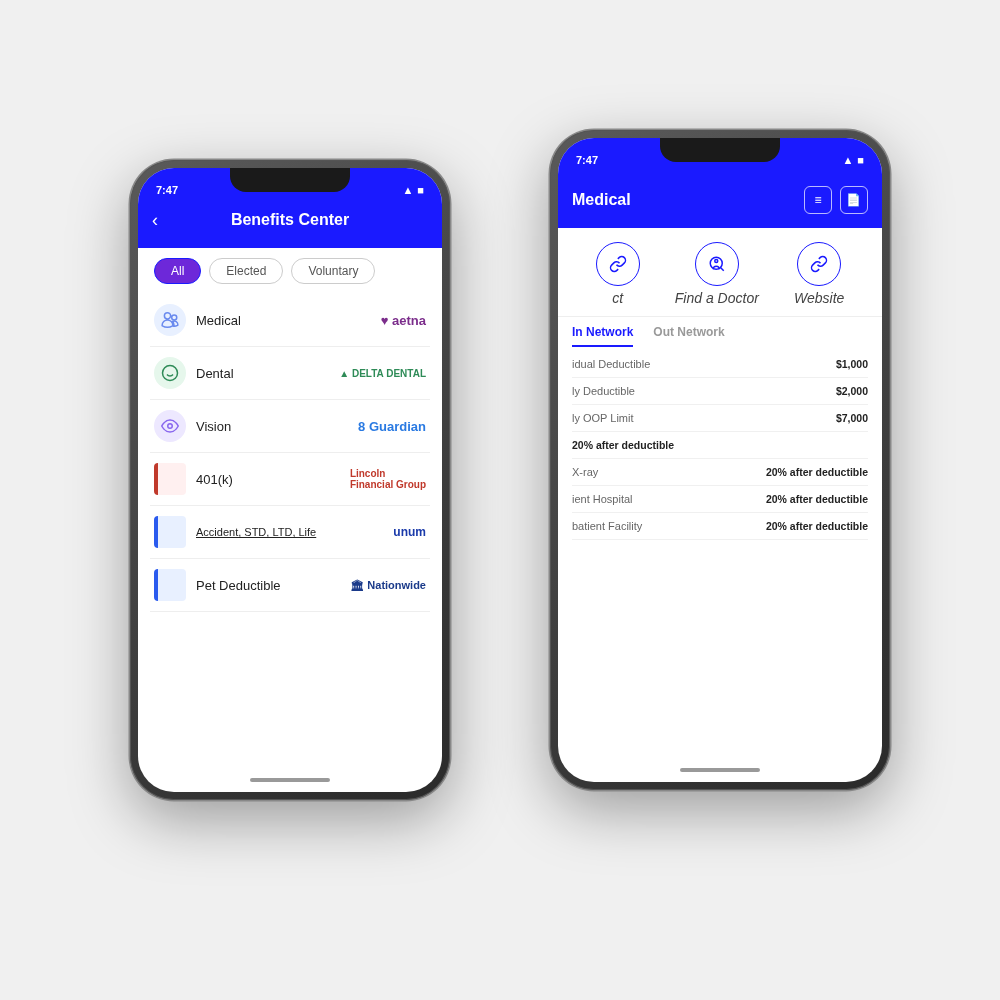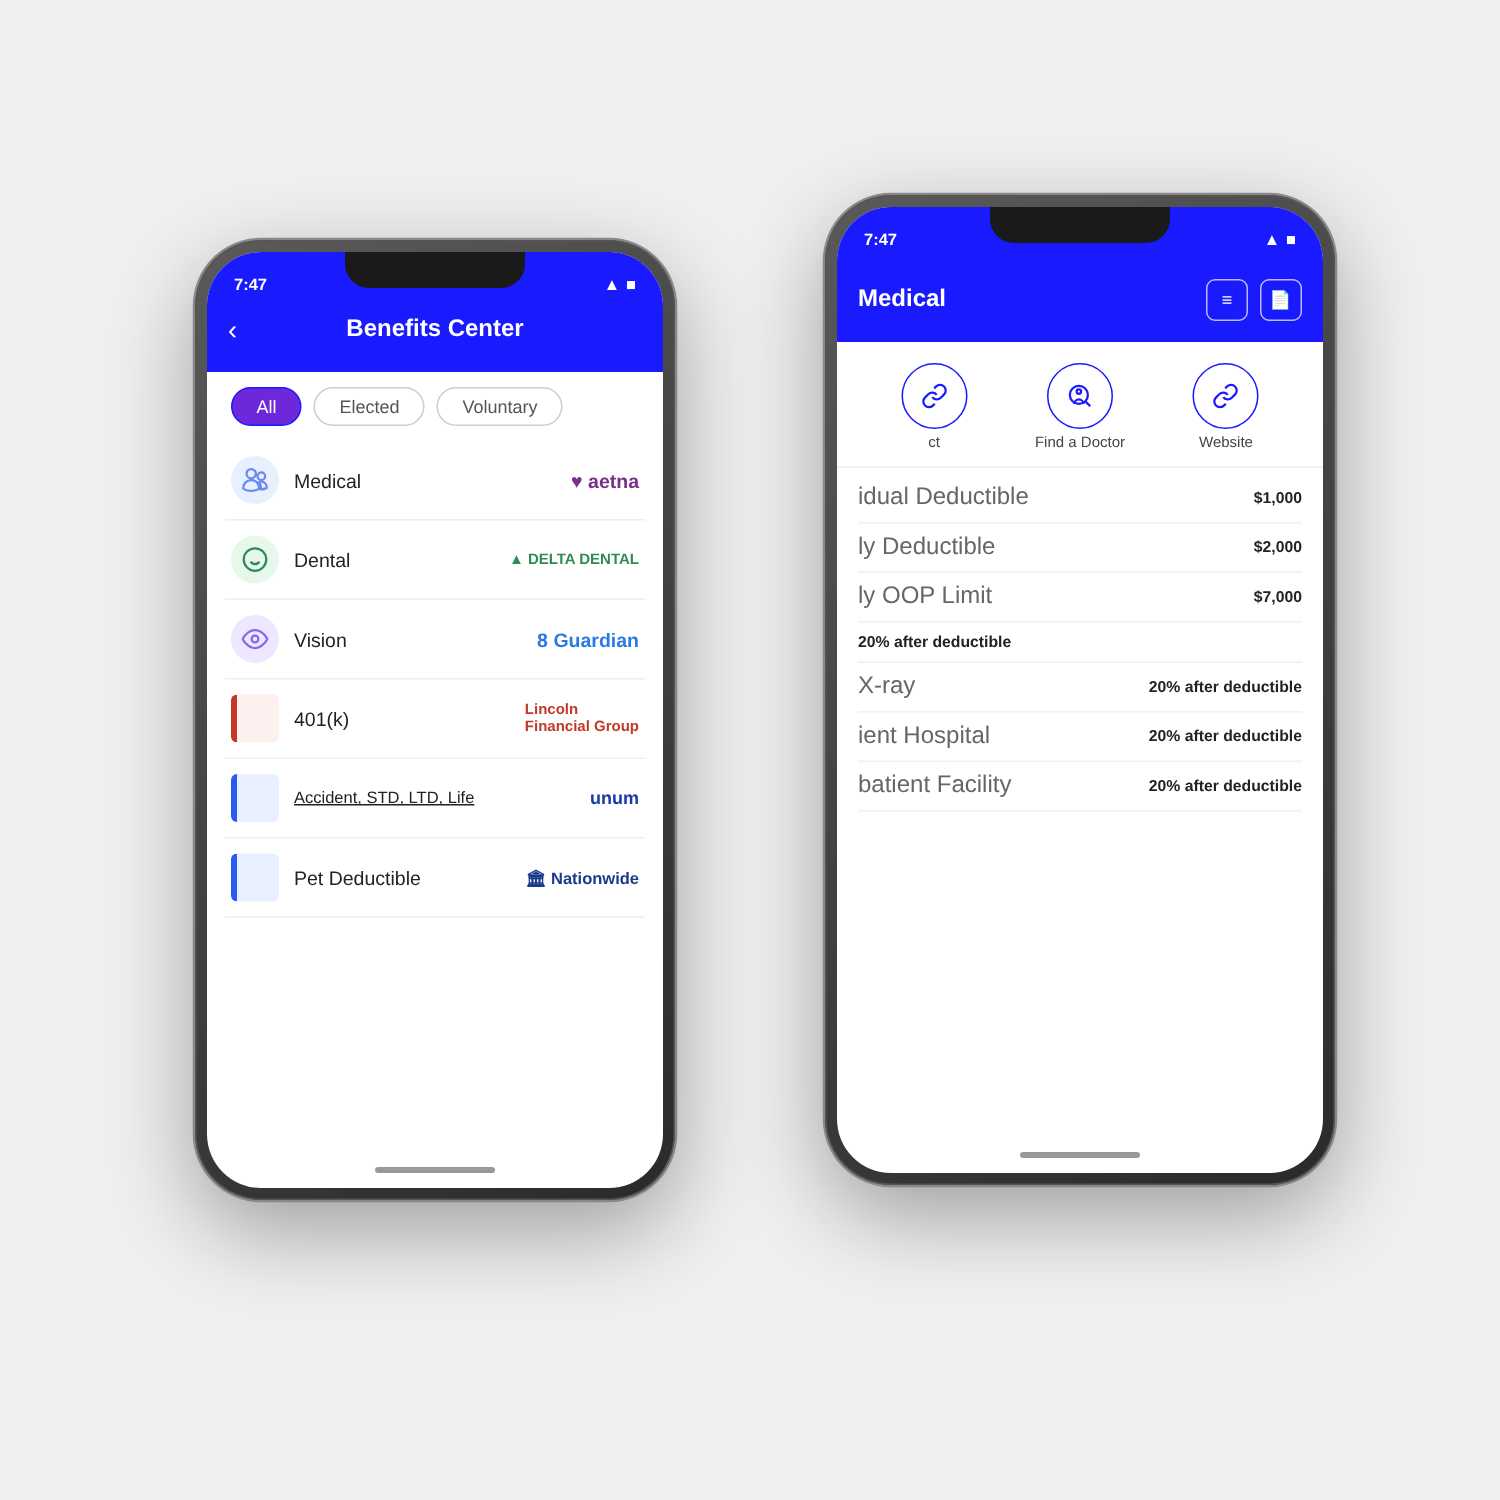--- a/index.html
+++ b/index.html
@@ -257,23 +257,24 @@
       border-radius: 50%;
       border: 1.5px solid #1a1aff;
       display: flex;
       align-items: center;
       justify-content: center;
       color: #1a1aff;
       font-size: 16px;
     }
 
     .action-label {
-      font-size: 10px;
+      font-size: 14px;
       color: #444;
       text-align: center;
+      font-style: italic;
     }
 
     .network-tabs {
       display: flex;
       padding: 8px 14px 0;
     }
 
     .net-tab {
       font-size: 12px;
       font-weight: 600;
@@ -294,21 +295,21 @@
 
     .cov-row {
       display: flex;
       justify-content: space-between;
       align-items: center;
       padding: 7px 0;
       border-bottom: 1px solid #f0f0f0;
     }
 
     .cov-label {
-      font-size: 16px;
+      font-size: 11px;
       color: #666;
       flex: 1;
     }
 
     .cov-value {
       font-size: 10.5px;
       font-weight: 700;
       color: #222;
       text-align: right;
     }
@@ -482,20 +483,24 @@
             <div class="action-circle">
               <svg width="18" height="18" viewBox="0 0 24 24" fill="none" stroke="#1a1aff" stroke-width="2">
                 <path d="M10 13a5 5 0 007.54.54l3-3a5 5 0 00-7.07-7.07l-1.72 1.71"></path>
                 <path d="M14 11a5 5 0 00-7.54-.54l-3 3a5 5 0 007.07 7.07l1.71-1.71"></path>
               </svg>
             </div>
             <span class="action-label">Website</span>
           </div>
         </div>
 
+        <div class="network-tabs">
+          <div class="net-tab">In Network</div>
+          <div class="net-tab inactive">Out Network</div>
+        </div>
 
         <div class="coverage-table">
           <div class="cov-row">
             <span class="cov-label">idual Deductible</span>
             <span class="cov-value">$1,000</span>
           </div>
           <div class="cov-row">
             <span class="cov-label">ly Deductible</span>
             <span class="cov-value">$2,000</span>
           </div>

